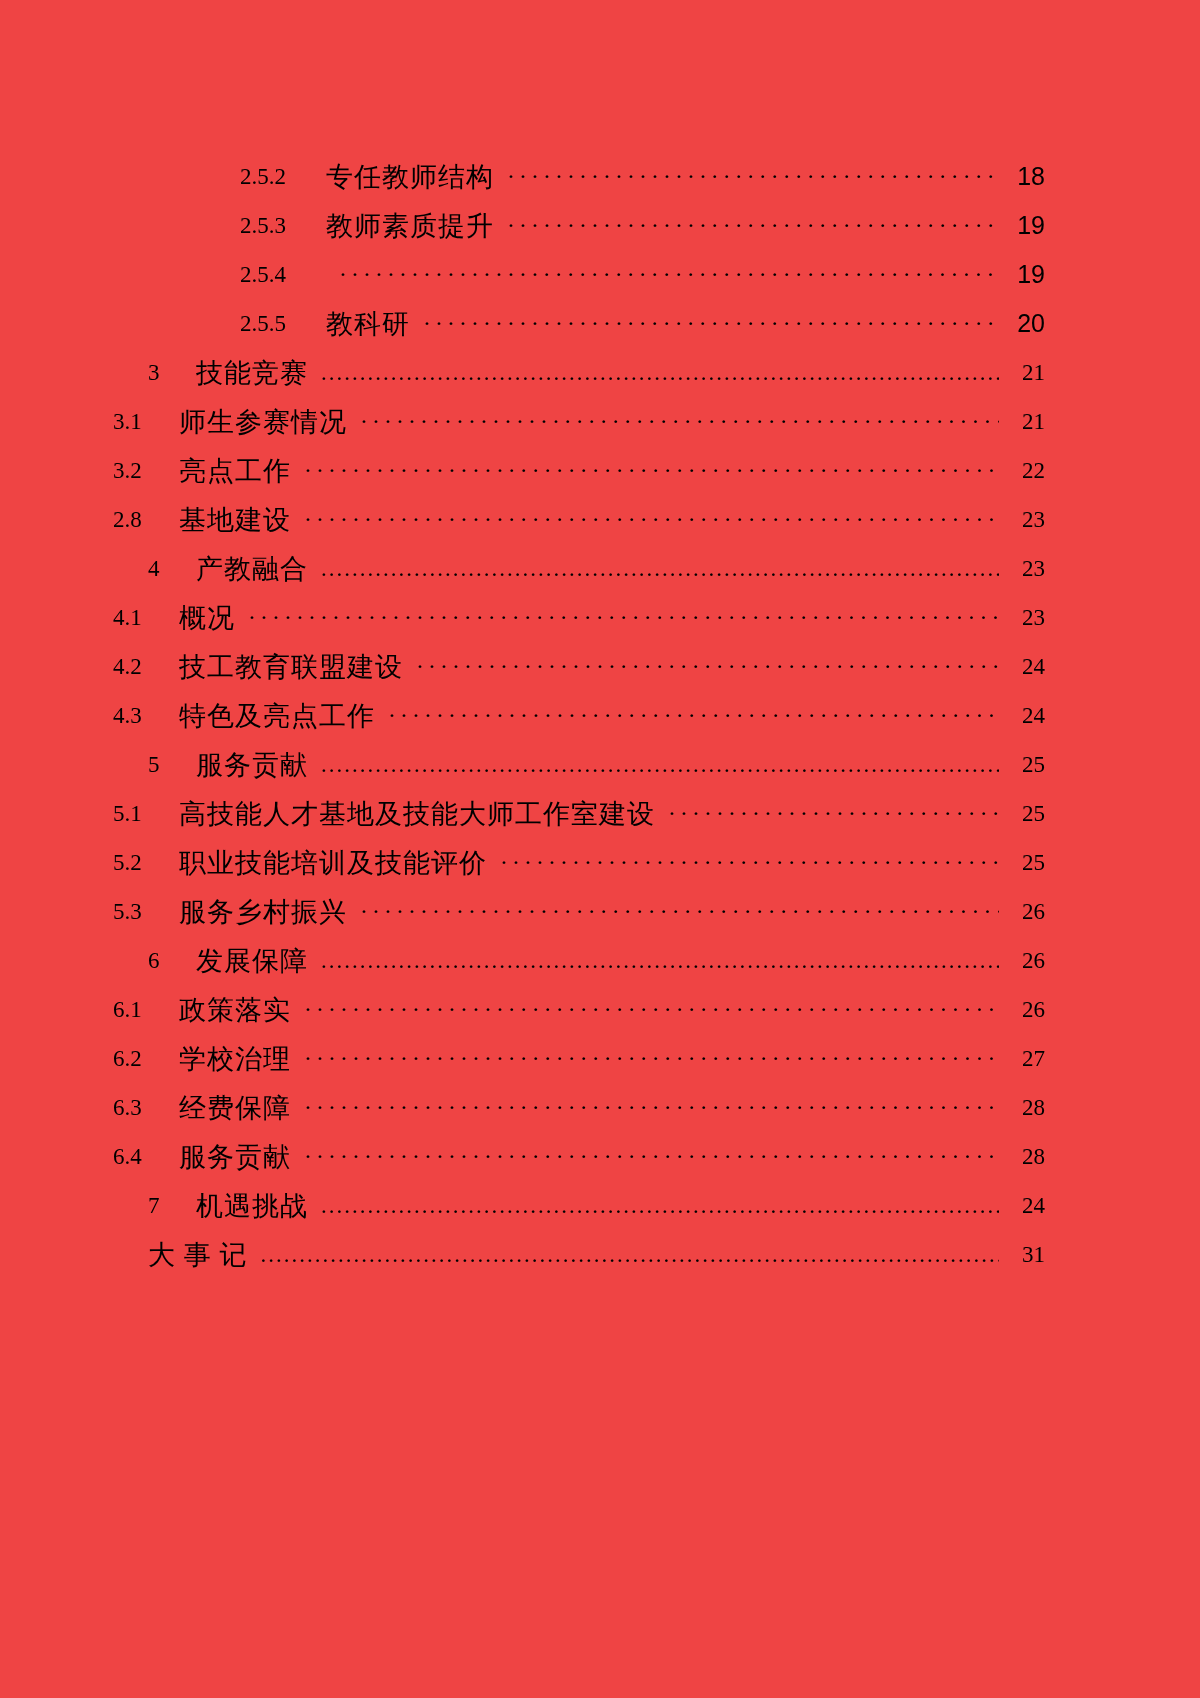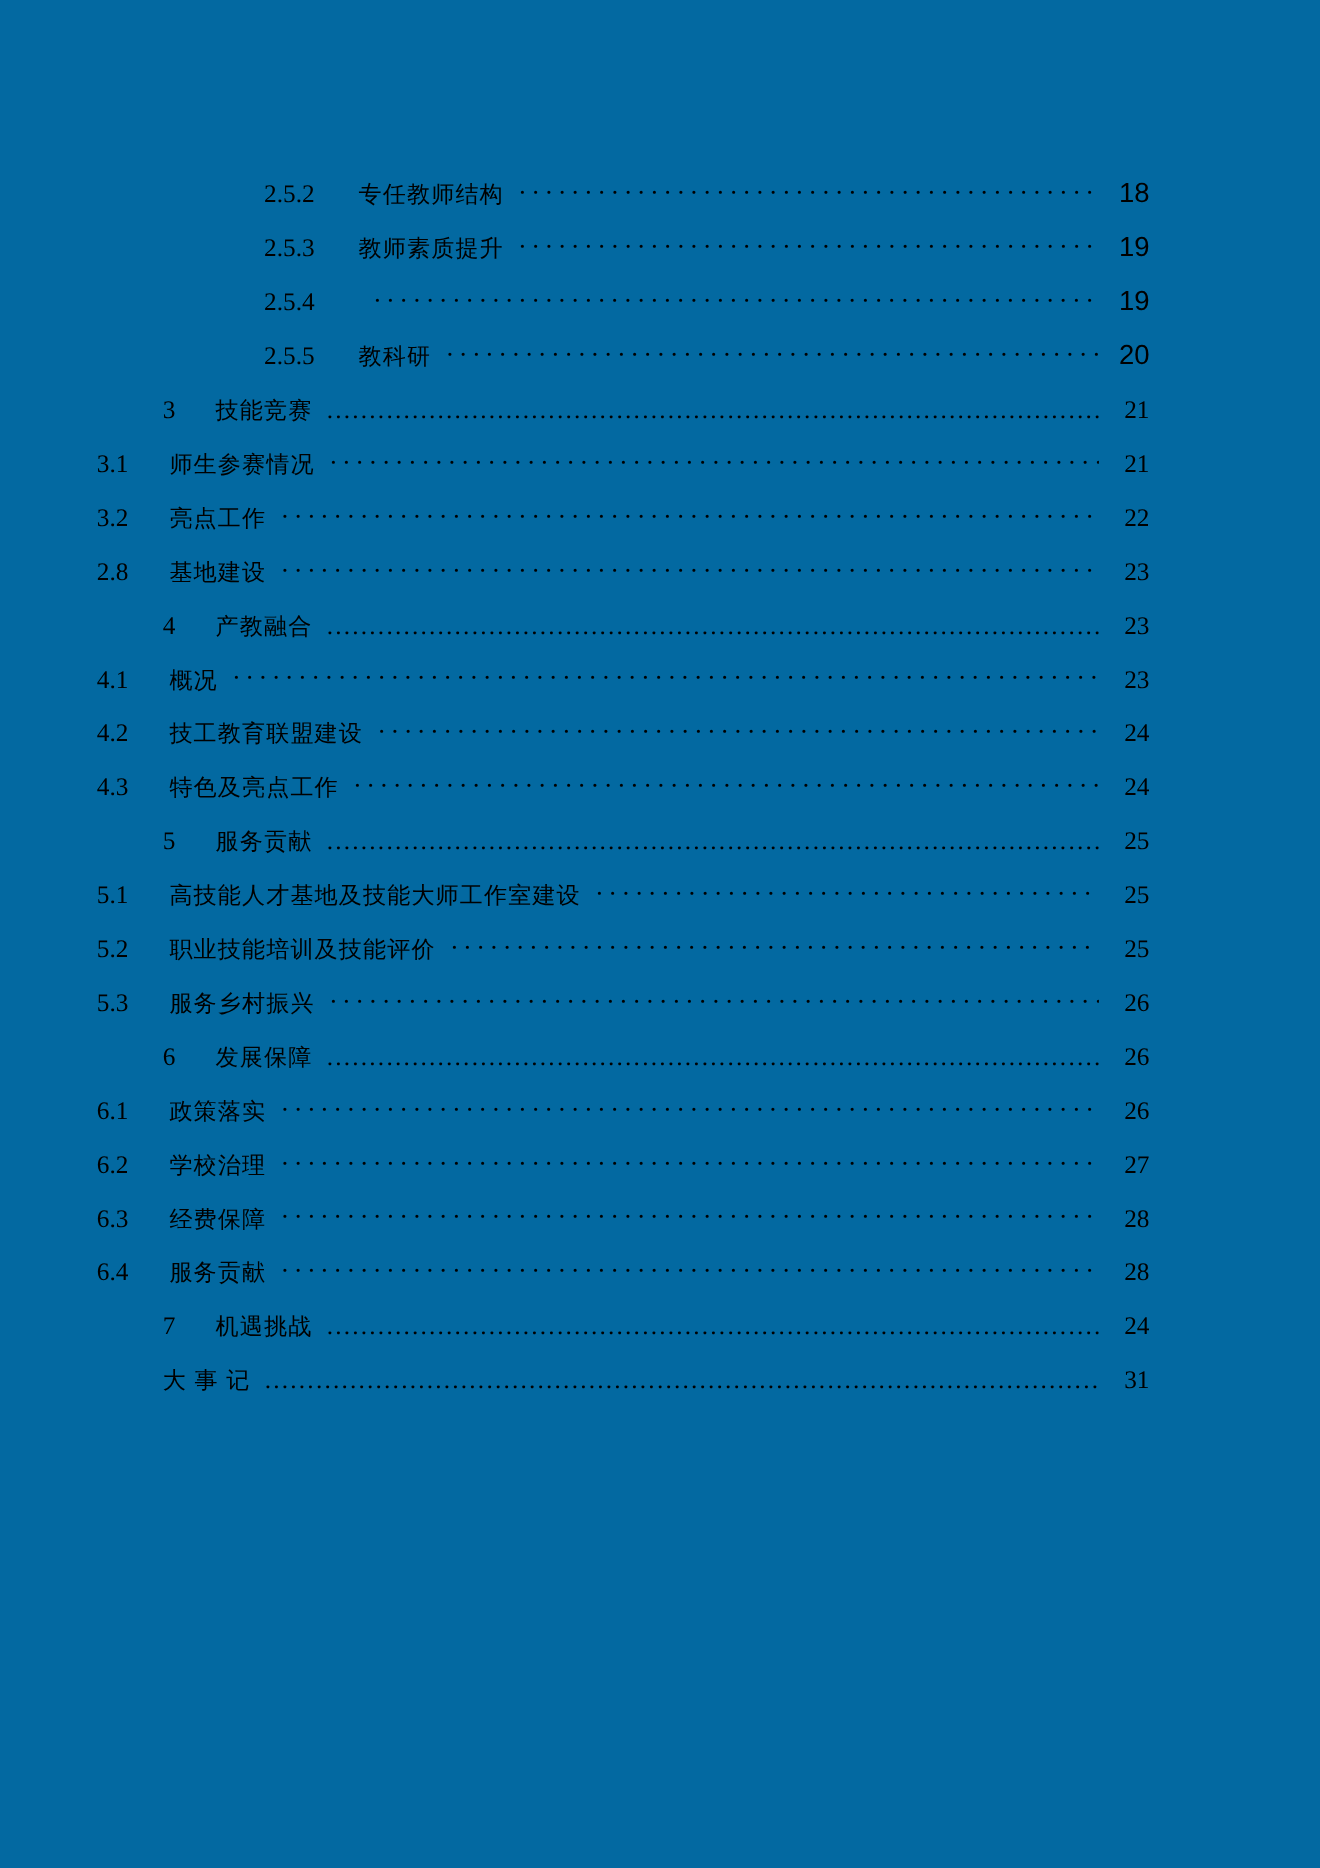--- a/index.html
+++ b/index.html
@@ -4,55 +4,55 @@
 <style>
   html, body {
     margin: 0;
     padding: 0;
     background: #ffffff;
   }
   .sheet {
     position: relative;
     width: 1200px;
     height: 1698px;
-    background: #0369a1;
+    background: #ef4444;
     color: #000000;
     overflow: hidden;
     font-family: "Liberation Sans", sans-serif;
   }
   .toc {
     position: absolute;
     top: 152px;
     left: 0;
     right: 0;
   }
   .toc-row {
     display: flex;
     align-items: center;
     height: 49px;
     padding-right: 155px;
     white-space: nowrap;
     overflow: hidden;
     cursor: default;
   }
   .lvl1 { padding-left: 148px; }
-  .lvl2 { padding-left: 88px; }
+  .lvl2 { padding-left: 113px; }
   .lvl3 { padding-left: 240px; }
   .num {
     flex: 0 0 auto;
     font-family: "Liberation Serif", serif;
     font-size: 23px;
   }
   .lvl1 .num { width: 48px; }
   .lvl2 .num { width: 66px; }
   .lvl3 .num { width: 86px; }
   .lbl {
     flex: 0 0 auto;
-    font-family: Liberation Sans, sans-serif;
-    font-size: 21px;
+    font-family: Liberation Serif, serif;
+    font-size: 27px;
     letter-spacing: 1px;
   }
   .leader {
     flex: 1 1 auto;
     overflow: hidden;
     margin: 0 10px 0 13px;
     font-family: "Liberation Serif", serif;
     color: #000000;
   }
   .leader.base-dots {        

